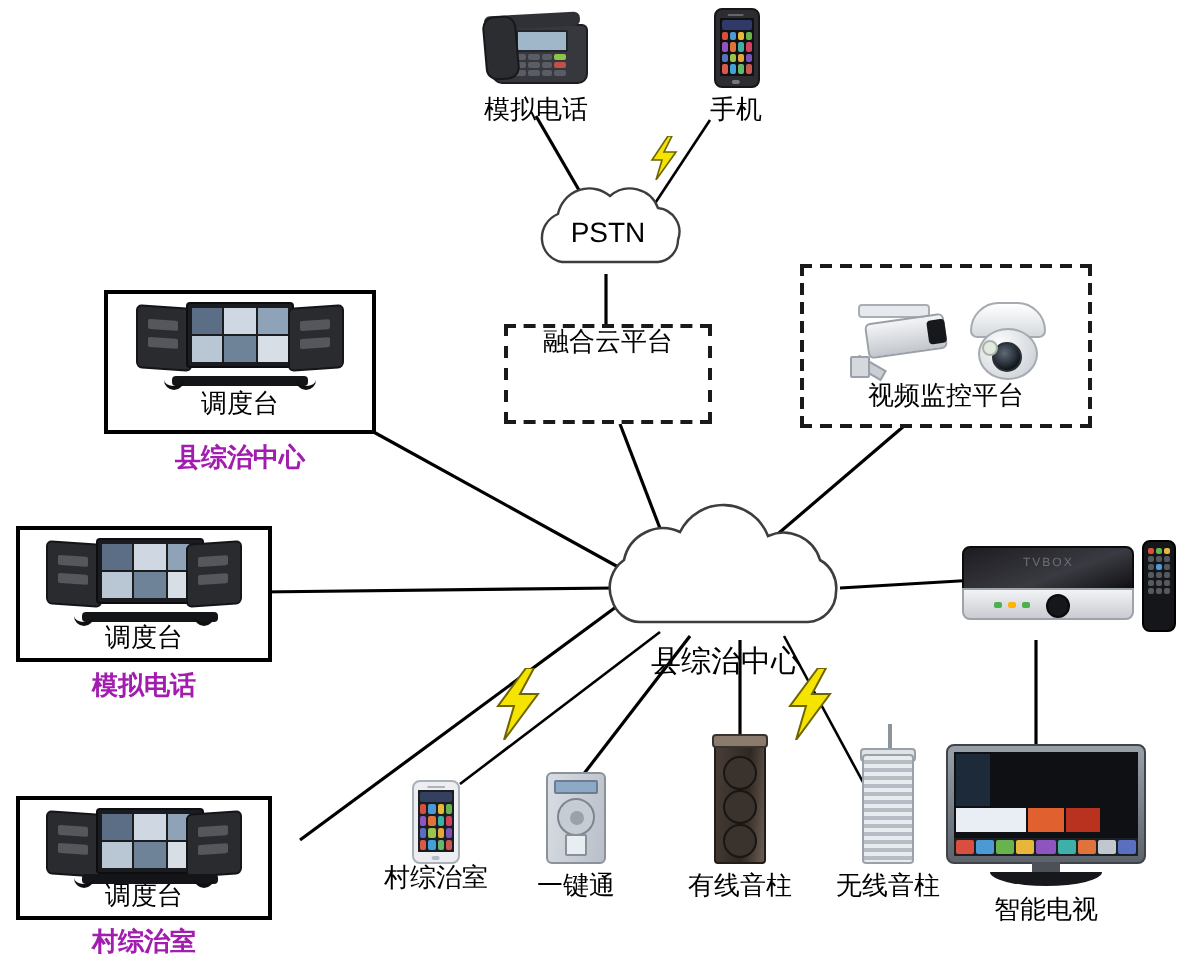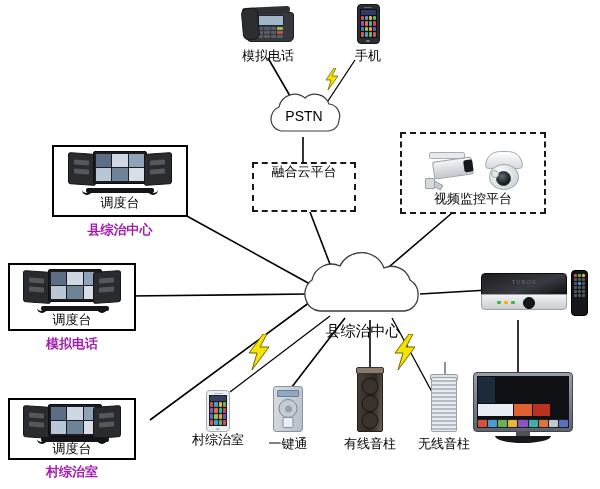--- a/index.html
+++ b/index.html
@@ -507,20 +507,21 @@
             <span style="background:#e0733c"></span>
                 <span style="background:#c0c7cf"></span>
             <span style="background:#5a6fc0"></span>
           </div>
         </div>
           </div>
         <div class="neck"></div>
         <div class="stand"></div>
       </div>
     </div>
+    <div class="cap" style="margin-top:4px;">智能电视</div>
   </div>
 
   <div class="node" style="left:172px;top:386px;width:92px;">
     <div style="display:flex;justify-content:center;height:46px;align-items:flex-end;">
       <div class="phone" style="width:24px;height:42px;background:#eceef1;border:1px solid #aab0b7;">
         <div class="speaker" style="background:#aeb4bb"></div>
         <div class="pscreen" style="grid-template-columns:repeat(4,1fr);grid-template-rows:repeat(5,1fr);background:#1a1d22;">
           <span style="background:#33405f;grid-column:1/5"></span>
           <span style="background:#d94f3d"></span>
             <span style="background:#4c9ad4"></span>

